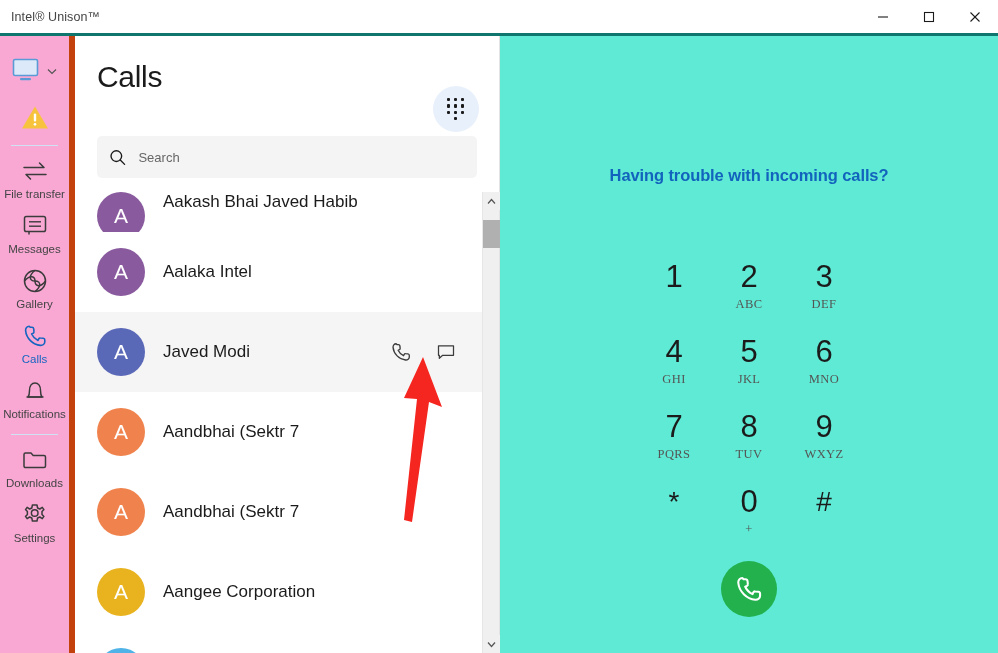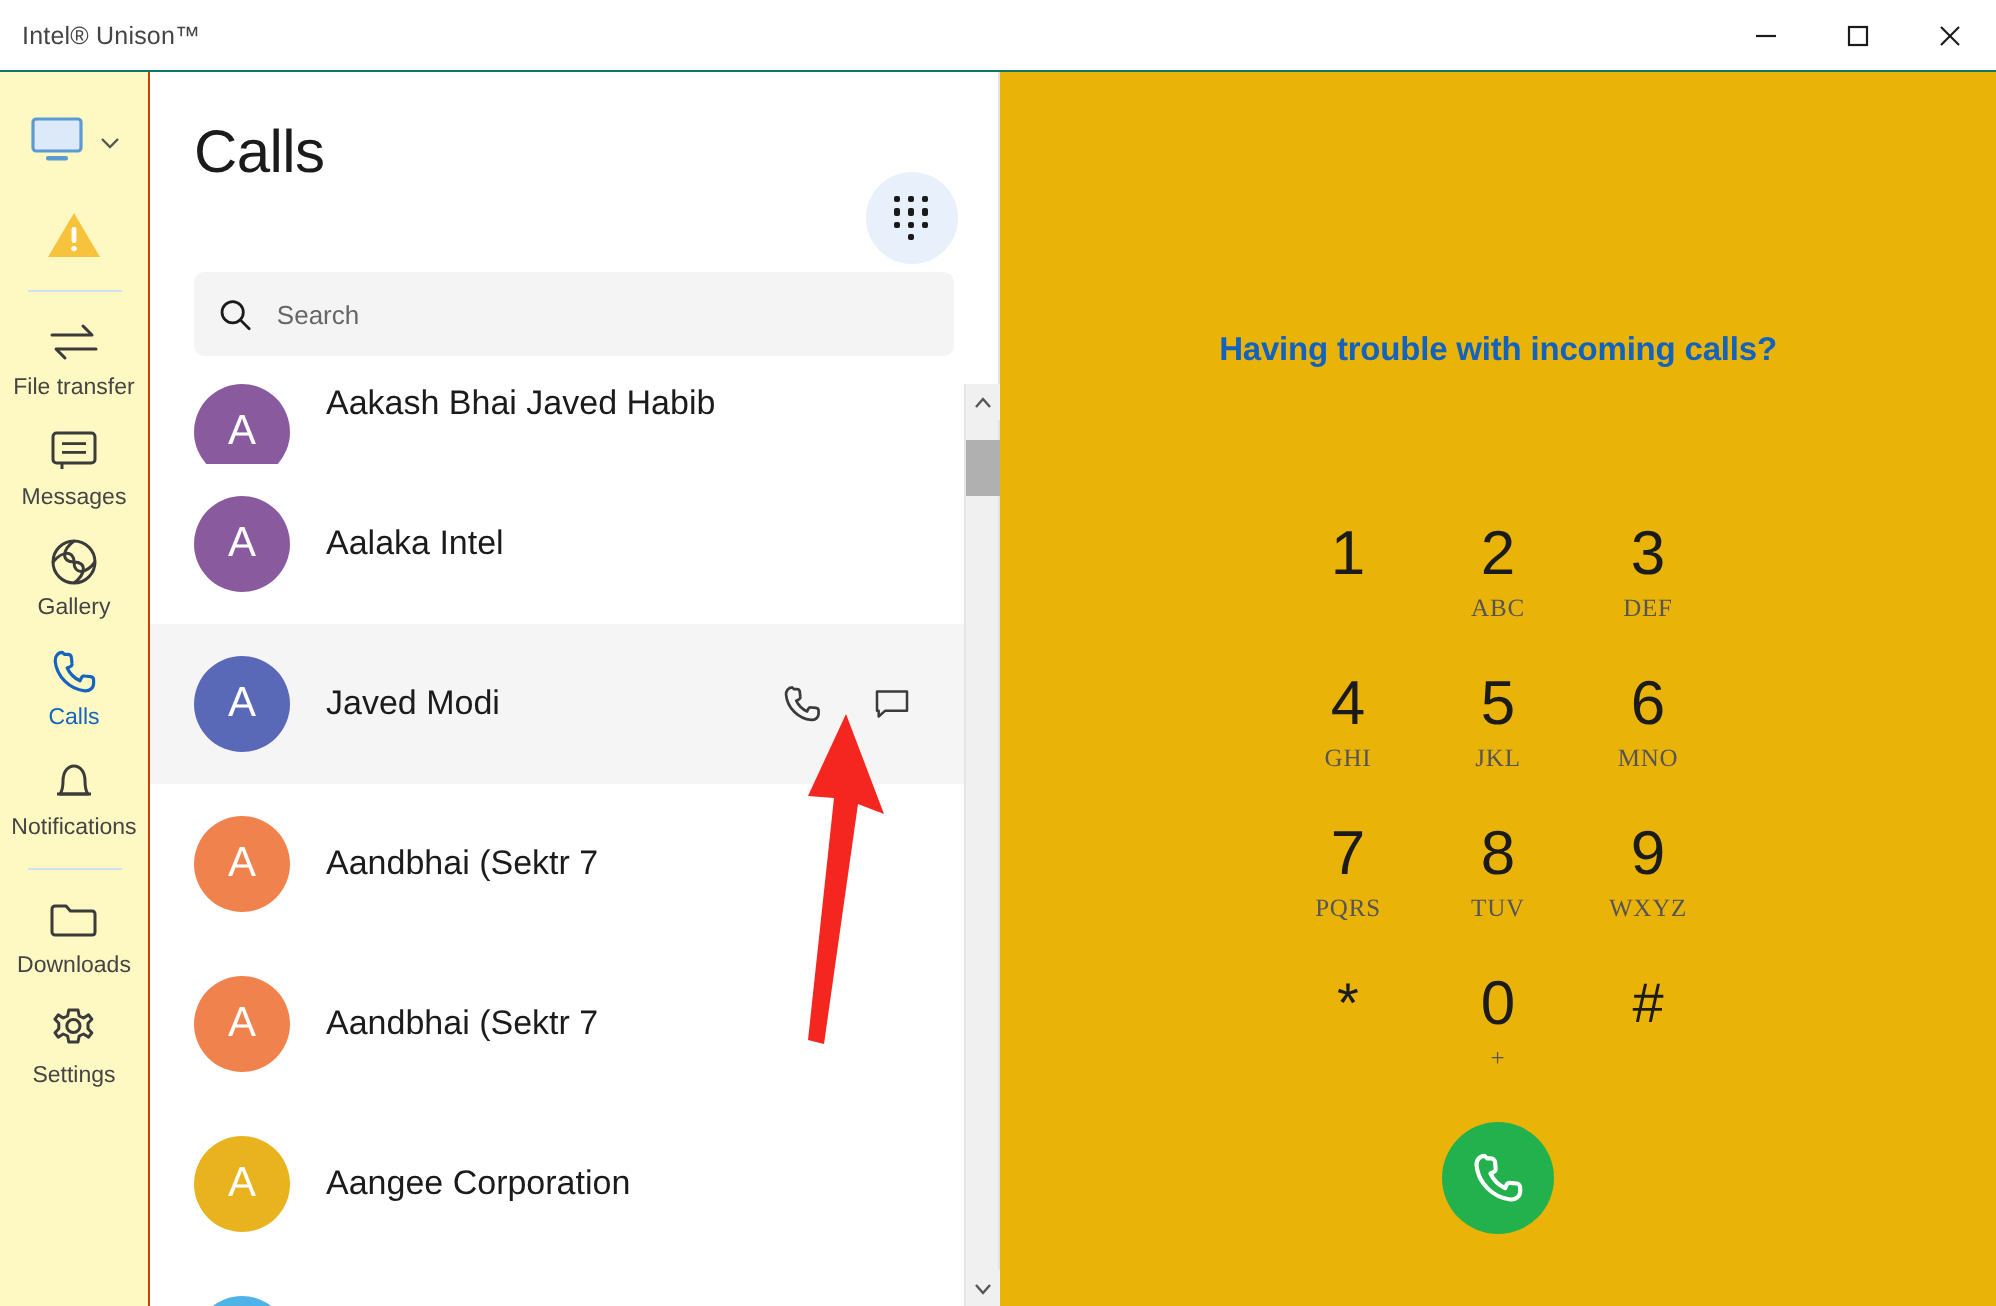--- a/index.html
+++ b/index.html
@@ -14,41 +14,41 @@
     width: 998px; height: 653px;
     background: #ffffff;
     display: flex; flex-direction: column;
   }
 
   
   .titlebar {
     height: 36px; min-height: 36px;
     display: flex; align-items: center;
     background: #ffffff;
-    border-bottom: 1px solid #0f766e;
+    border-bottom: 3px solid #0f766e;
   }
   .titlebar-title {
     font-size: 12.5px; color: #444; padding-left: 11px; letter-spacing: .1px;
     white-space: nowrap;
   }
   .titlebar-spacer { flex: 1; }
   .wbtn {
     width: 46px; height: 35px;
     display: flex; align-items: center; justify-content: center;
     cursor: default;
   }
 
   
   .body-row { flex: 1; display: flex; min-height: 0; }
 
   
   .sidebar {
     width: 75px; min-width: 75px;
-    background: #fef9c3;
-    border-right: 1px solid #c2410c;
+    background: #f9a8d4;
+    border-right: 6px solid #c2410c;
     display: flex; flex-direction: column; align-items: center;
     padding-top: 12px;
     overflow: hidden;
   }
   .device-row {
     display: flex; align-items: center; justify-content: center;
     gap: 3px; width: 100%; height: 46px; margin-bottom: 2px;
   }
   .warn-row {
     display: flex; align-items: center; justify-content: center;
@@ -150,21 +150,21 @@
     cursor: default; background: #f0f0f0;
   }
   .sb-track { flex: 1; width: 17px; position: relative; }
   .sb-thumb {
     position: absolute; top: 10px; left: 0;
     width: 17px; height: 28px; background: #b0b0b0; cursor: default;
   }
 
   
   .dial-pane {
-    flex: 1; background: #eab308;
+    flex: 1; background: #5eead4;
     display: flex; flex-direction: column; align-items: center;
     position: relative;
   }
   .trouble-link {
     margin-top: 130px;
     font-size: 16.5px; font-weight: bold; color: #1263bd;
     cursor: default; letter-spacing: -.1px;
   }
   .keypad {
     margin-top: 70px;

